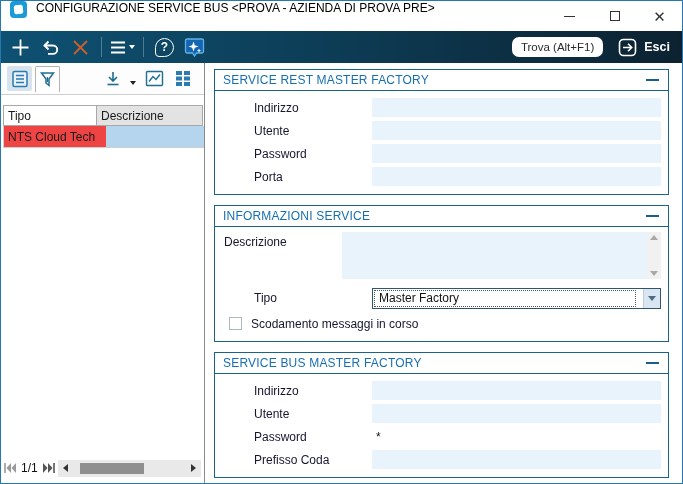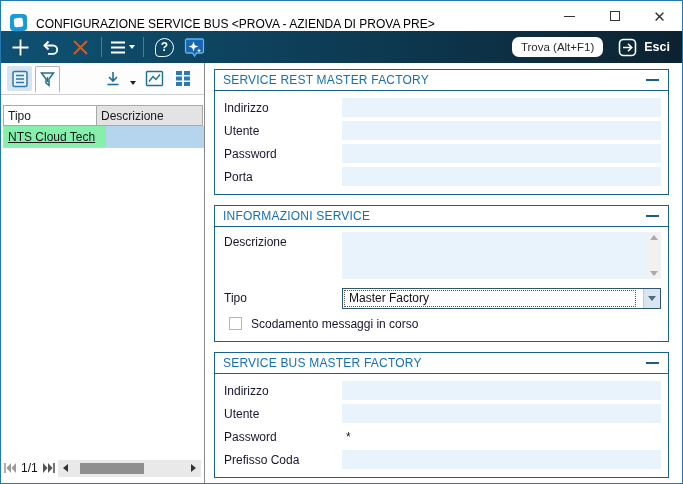--- a/index.html
+++ b/index.html
@@ -6,21 +6,21 @@
   html,body { margin:0; padding:0; background:#cfd8dc; }
   body { font-family:"Liberation Sans", sans-serif; }
 
   .window{
     width:683px; height:484px; background:#fff;
     border:1px solid #2678b0; display:flex; flex-direction:column;
     position:relative; overflow:hidden;
   }
 
   
-  .titlebar{ height:30px; flex:0 0 30px; display:flex; align-items:flex-end; background:#fff; }
+  .titlebar{ height:30px; flex:0 0 30px; display:flex; align-items:flex-start; background:#fff; }
   .app-icon{ width:17px; height:17px; margin:0 9px 0 9px; background:#1a9ad6; border-radius:4px; position:relative; flex:0 0 17px;}
   .app-icon::after{ content:""; position:absolute; left:4px; top:4px; right:4px; bottom:4px; background:#fff; border-radius:2px; transform:rotate(-6deg); }
   .title-text{ flex:1; font-size:12px; color:#000; white-space:nowrap; overflow:hidden; }
   .win-btn{ width:45px; height:30px; display:flex; align-items:center; justify-content:center; }
   .glyph-min{ width:11px; height:1px; background:#333; display:block; }
   .glyph-max{ width:10px; height:10px; border:1px solid #333; display:block; }
   .glyph-close{ font-size:15px; color:#333; line-height:1; }
 
   
   .toolbar{
@@ -47,42 +47,42 @@
   .sbtn.selected{ background:#fff; border:1px solid #b3b3b3; border-bottom-color:#fff; height:27px; margin-top:2px; }
   .sbtn-group-right{ margin-left:auto; display:flex; align-items:center; }
   .dl-caret{ width:0;height:0;border-left:3px solid transparent;border-right:3px solid transparent;border-top:4px solid #222; margin:8px 6px 0 2px; }
 
   .table-area{ padding:10px 0 0 2px; }
   .grid-head{ display:flex; }
   .grid-cell{ font-size:12px; color:#1a1a1a; padding:2px 4px; height:21px; display:flex; align-items:center; }
   .h-tipo{ width:94px; background:#fff; border:1px solid #a9a9a9; }
   .h-desc{ width:106px; background:#e3e3e3; border:1px solid #a9a9a9; border-left:none; }
   .grid-row{ display:flex; }
-  .c-tipo{ width:112px; height:22px; background:#86efac; border-left:1px solid #cfcfcf; border-bottom:1px solid #cfcfcf;text-decoration:underline; }
+  .c-tipo{ width:112px; height:22px; background:#ef4444; border-left:1px solid #cfcfcf; border-bottom:1px solid #cfcfcf; }
   .c-desc{ width:106px; height:22px; background:#b5d5ee; border-bottom:1px solid #cfcfcf; }
 
   .left-filler{ flex:1; }
   .left-bottom{ height:27px; flex:0 0 27px; display:flex; align-items:center; padding:0 3px 3px 3px; gap:3px; }
   .pager-text{ font-size:12px; color:#111; margin:0 2px; }
   .hscroll{ flex:1; height:17px; background:#e9e9e9; display:flex; align-items:center; }
   .hs-arrow{ width:0; height:0; }
   .hs-left{ border-top:4px solid transparent; border-bottom:4px solid transparent; border-right:5px solid #333; margin-left:5px; }
   .hs-right{ border-top:4px solid transparent; border-bottom:4px solid transparent; border-left:5px solid #333; margin-left:auto; margin-right:5px; }
   .hs-thumb{ width:64px; height:11px; background:#8f8f8f; margin-left:12px; }
 
   
   .right{ flex:1; background:#fff; padding:6px 13px 0 9px; overflow:hidden; }
   .section{ border:1px solid #19648e; margin-bottom:10px; background:#fff; }
   .sec-header{ display:flex; align-items:center; padding:3px 9px 3px 8px; border-bottom:1px solid #19648e; }
   .sec-title{ color:#176fb3; font-size:12px; flex:1; letter-spacing:.2px; }
   .collapse-btn{ width:14px; height:14px; display:flex; align-items:center; justify-content:center; }
   .collapse-btn span{ width:13px; height:2px; background:#1a5f8a; display:block; }
   .sec-body{ padding:5px 7px 6px 9px; }
   .frow{ display:flex; align-items:center; height:23px; }
-  .flabel{ width:118px; flex:0 0 118px; font-size:12px; color:#16162e; }
+  .flabel{ width:118px; flex:0 0 118px; font-size:12px; color:#16162e;margin-left:30px; }
   .finput{ flex:1; height:19px; background:#e9f3fb; font-size:12px; color:#111; display:flex; align-items:center; padding:0 4px; }
   .finput.white{ background:#fff; }
 
   .drow{ display:flex; align-items:flex-start; }
   .dlabel{ width:118px; flex:0 0 118px; font-size:12px; color:#16162e; padding-top:3px; }
   .textarea-wrap{ flex:1; height:47px; background:#e9f3fb; display:flex; }
   .textarea-content{ flex:1; font-size:12px; padding:2px 4px; }
   .scrollstrip{ width:14px; background:#f1f1f1; display:flex; flex-direction:column; justify-content:space-between; align-items:center; padding:3px 0; }
   .tri-up{ width:0;height:0;border-left:4px solid transparent;border-right:4px solid transparent;border-bottom:5px solid #a9a9a9; }
   .tri-down{ width:0;height:0;border-left:4px solid transparent;border-right:4px solid transparent;border-top:5px solid #a9a9a9; }

